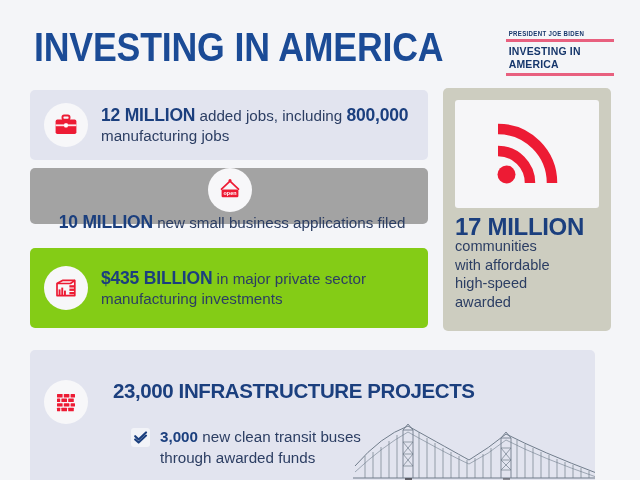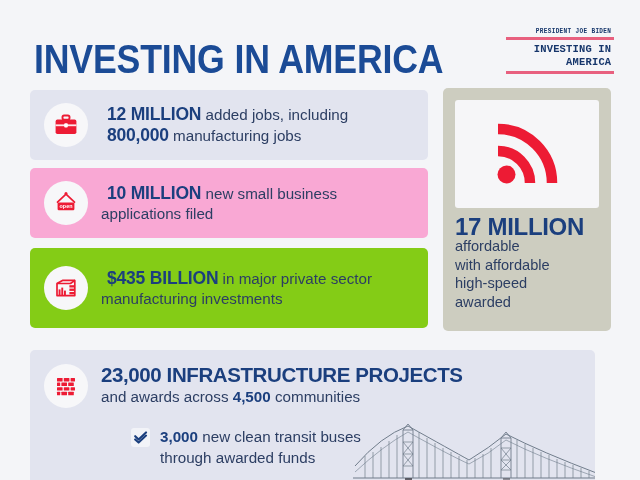--- a/index.html
+++ b/index.html
@@ -18,40 +18,39 @@
     position: relative;
     width: 640px;
     height: 480px;
     background: #f4f5f8;
   }
 
   
   .header {
     position: absolute;
     left: 0; top: 0;
-    width: 640px; height: 85px; margin-top: 12px;
+    width: 640px; height: 85px;
   }
   .main-title {
     position: absolute;
     left: 34px; top: 26px;
     font-size: 41px;
     line-height: 42px;
     font-weight: 700;
     letter-spacing: -0.2px;
     color: #1b4b96;
     transform: scaleX(0.87);
     transform-origin: left center;
     white-space: nowrap;
   }
   .logo {
     position: absolute;
-    right: 26px; top: 16px;
+    right: 26px; top: 30px;
     width: 108px;
-    text-align: right;
-    font-family: Liberation Mono, monospace;
+    text-align: left;
   }
   .logo-top {
     font-size: 6.4px;
     font-weight: 700;
     letter-spacing: 0.35px;
     color: #16366b;
     transform: scaleX(0.95);
     margin-bottom: 2px;
   }
   .logo-rule {
@@ -76,21 +75,21 @@
     box-sizing: border-box;
   }
 
   
   .stat-card {
     display: flex;
     align-items: center;
     padding-left: 14px;
   }
   .card-jobs      { left: 30px;  top: 90px;  width: 398px; height: 70px;  background: #e2e4ef; }
-  .card-business  { left: 30px;  top: 168px; width: 398px; height: 70px;  background: #f9a8d4; }
+  .card-business  { left: 30px;  top: 168px; width: 398px; height: 56px;  background: #a3a3a3; flex-direction: column; }
   .card-manufact  { left: 30px;  top: 248px; width: 398px; height: 80px;  background: #84cc16; }
 
   .icon-circle {
     flex: 0 0 auto;
     width: 44px; height: 44px;
     border-radius: 50%;
     background: #f7f7f9;
     display: flex;
     align-items: center;
     justify-content: center;
@@ -101,21 +100,20 @@
     line-height: 20px;
     color: #2c3e63;
     font-weight: 400;
     padding-right: 8px;
   }
   .stat-text b {
     font-weight: 700;
     font-size: 17.5px;
     color: #1b3f7e;
     letter-spacing: -0.2px;
-    margin-left: 6px;
   }
 
   
   .card-broadband {
     left: 443px; top: 88px;
     width: 168px; height: 243px;
     background: #cdcdc0;
     padding: 12px 12px 0 12px;
   }
   .bb-imgbox {
@@ -142,23 +140,24 @@
 
   
   .card-infra {
     left: 30px; top: 350px;
     width: 565px; height: 140px;
     background: #e2e4ef;
     overflow: hidden;
   }
   .infra-head {
     position: absolute;
-    left: 14px; top: 12px;
+    left: 14px; top: 28px;
     display: flex;
     align-items: flex-start;
+    gap: 12px;
   }
   .infra-head .icon-circle { margin-top: 2px; }
   .infra-headtext { padding-top: 2px; }
   .infra-title {
     font-size: 20.5px;
     font-weight: 700;
     color: #1b3f7e;
     letter-spacing: -0.4px;
     line-height: 22px;
     white-space: nowrap;
@@ -270,21 +269,21 @@
   <div class="card card-broadband">
     <div class="bb-imgbox">
       <svg width="82" height="82" viewBox="0 0 82 82" aria-hidden="true">
         <circle cx="20.5" cy="61.5" r="9" fill="#ed1b34"></circle>
         <path d="M12 38 A32 32 0 0 1 44 70" fill="none" stroke="#ed1b34" stroke-width="10.5"></path>
         <path d="M12 16 A54 54 0 0 1 66 70" fill="none" stroke="#ed1b34" stroke-width="10.5"></path>
       </svg>
     </div>
     <div class="bb-headline">17 MILLION</div>
     <div class="bb-sub">
-      <div>affordable</div>
+      <div>communities</div>
       <div>with affordable</div>
       <div>high-speed</div>
       <div>awarded</div>
     </div>
   </div>
 
   <div class="card card-infra">
 
     <div class="infra-head">
       <div class="icon-circle">
@@ -300,23 +299,20 @@
             <rect x="9.8" y="13.2" width="5.6" height="3.4" rx="0.5"></rect>
             <rect x="16.6" y="13.2" width="4.4" height="3.4" rx="0.5"></rect>
             <rect x="3" y="17.8" width="3.2" height="3.4" rx="0.5"></rect>
             <rect x="7.4" y="17.8" width="5.6" height="3.4" rx="0.5"></rect>
             <rect x="14.2" y="17.8" width="5.6" height="3.4" rx="0.5"></rect>
           </g>
         </svg>
       </div>
       <div class="infra-headtext">
         <div class="infra-title">23,000 INFRASTRUCTURE PROJECTS</div>
-        <div class="infra-sub">
-          <span>and awards across </span><b>4,500</b><span> communities</span>
-        </div>
       </div>
     </div>
 
     <div class="infra-bullet">
       <div class="check-box">
         <svg width="14" height="13" viewBox="0 0 14 13" aria-hidden="true">
           <path d="M1.2 5.2 L4.6 8.6 L12 1.4" fill="none" stroke="#1b3f7e" stroke-width="2.1" stroke-linecap="round" stroke-linejoin="round"></path>
           <path d="M1.2 8.4 L4.6 11.6 L12 4.6" fill="none" stroke="#1b3f7e" stroke-width="2.1" stroke-linecap="round" stroke-linejoin="round"></path>
         </svg>
       </div>

